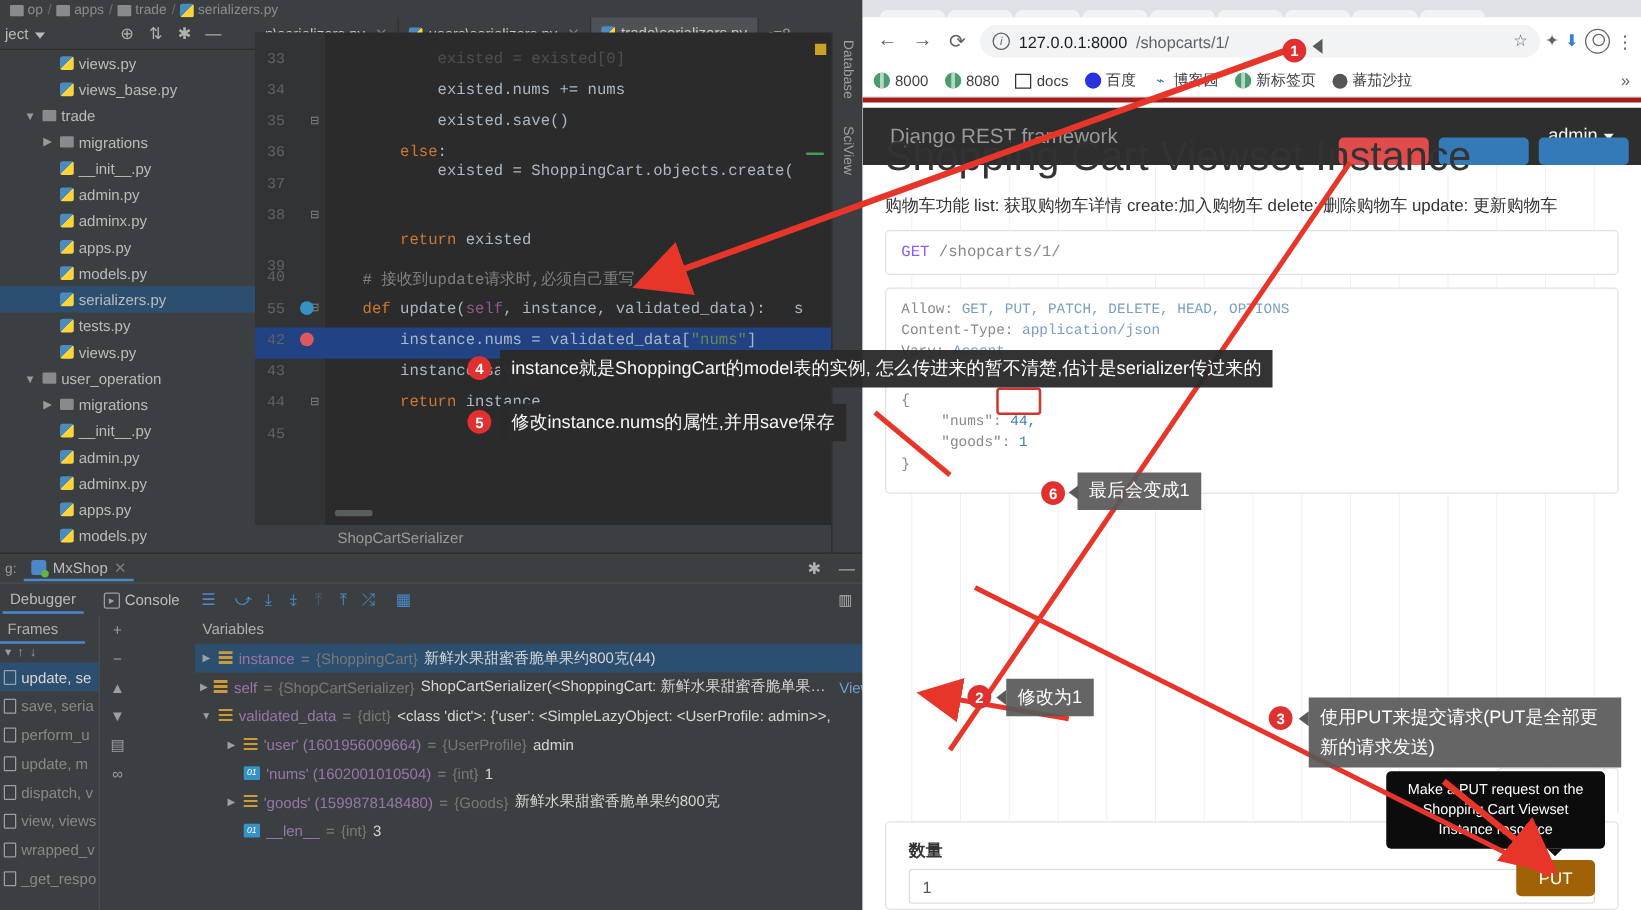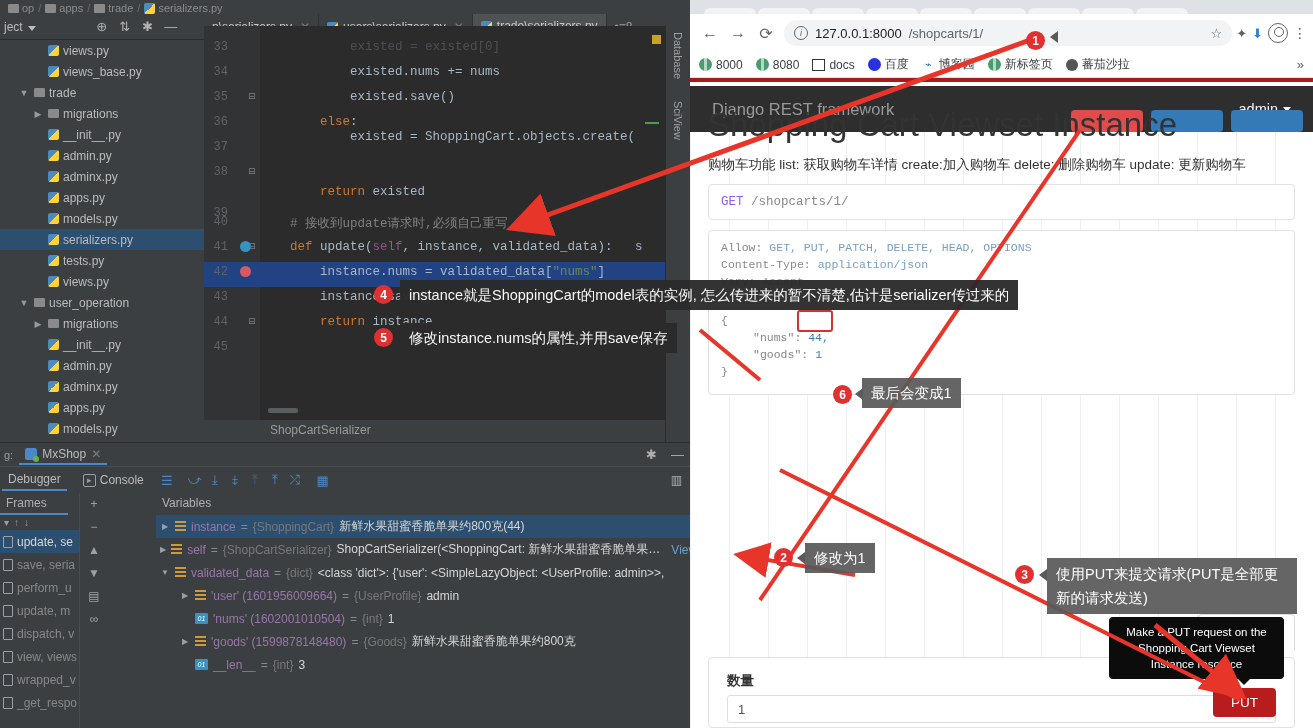--- a/index.html
+++ b/index.html
@@ -194,21 +194,21 @@
   #form-tabs { position:absolute; right:18px; top:482px; display:flex; align-items:flex-end; font-size:13.5px;}
   #tab-raw { color:#c0392b; padding:8px 16px; }
   #tab-html { color:#555; padding:10px 14px; border:1px solid #ddd; border-bottom:1px solid #fff; border-radius:4px 4px 0 0; background:#fff;}
   #form-panel {
     position:absolute; left:18px; right:18px; top:525px; bottom:0;
     border:1px solid #e1e1e1; border-radius:4px; background:#fff; padding:14px 18px;
   }
   .f-label { font-size:13.5px; color:#333; font-weight:bold; margin-bottom:5px;}
   .f-input { height:28px; border:1px solid #ddd; border-radius:3px; display:flex; align-items:center; padding:0 10px; font-size:13px; color:#555; background:#fff;}
   #put-btn {
-    position:absolute; right:18px; bottom:10px; background:#b91c1c; color:#fff;
+    position:absolute; right:18px; bottom:10px; background:#a16207; color:#fff;
     border-radius:4px; padding:7px 18px; font-size:13.5px;
   }
   #put-tooltip {
     position:absolute; right:10px; bottom:48px; width:175px; background:#0c0c0c; color:#fff;
     border-radius:4px; padding:7px 9px; font-size:11.5px; line-height:16px; text-align:center;
   }
   #put-tooltip:after{content:"";position:absolute;right:34px;bottom:-6px;border-left:6px solid transparent;border-right:6px solid transparent;border-top:6px solid #0c0c0c;}
 
   
   #overlay { position:absolute; left:0; top:0; width:1313px; height:728px; pointer-events:none; }
@@ -380,21 +380,21 @@
         <div class="ln" style="top: 14px;">33</div>
         <div class="ln" style="top: 39px;">34</div>
         <div class="ln" style="top: 64px;">35</div>
         <div class="fold" style="top: 65px;">⊟</div>
         <div class="ln" style="top: 89px;">36</div>
         <div class="ln" style="top: 114px;">37</div>
         <div class="ln" style="top: 139px;">38</div>
         <div class="fold" style="top: 140px;">⊟</div>
         <div class="ln" style="top: 180px;">39</div>
         <div class="ln" style="top: 189px;">40</div>
-        <div class="ln" style="top: 214px;">41</div>
+        <div class="ln" style="top: 214px;">55</div>
         <div class="fold" style="top: 215px;">⊟</div>
         <div class="bp2" style="top: 215px;"></div>
         <div class="hl-line" style="top: 236px; height: 25px; left: 0px; width: 56px;"></div>
         <div class="ln" style="top: 239px;">42</div>
         <div class="bp" style="top: 240px;"></div>
         <div class="ln" style="top: 264px;">43</div>
         <div class="ln" style="top: 289px;">44</div>
         <div class="fold" style="top: 290px;">⊟</div>
         <div class="ln" style="top: 314px; text-align: center;">45</div>
       </div>

